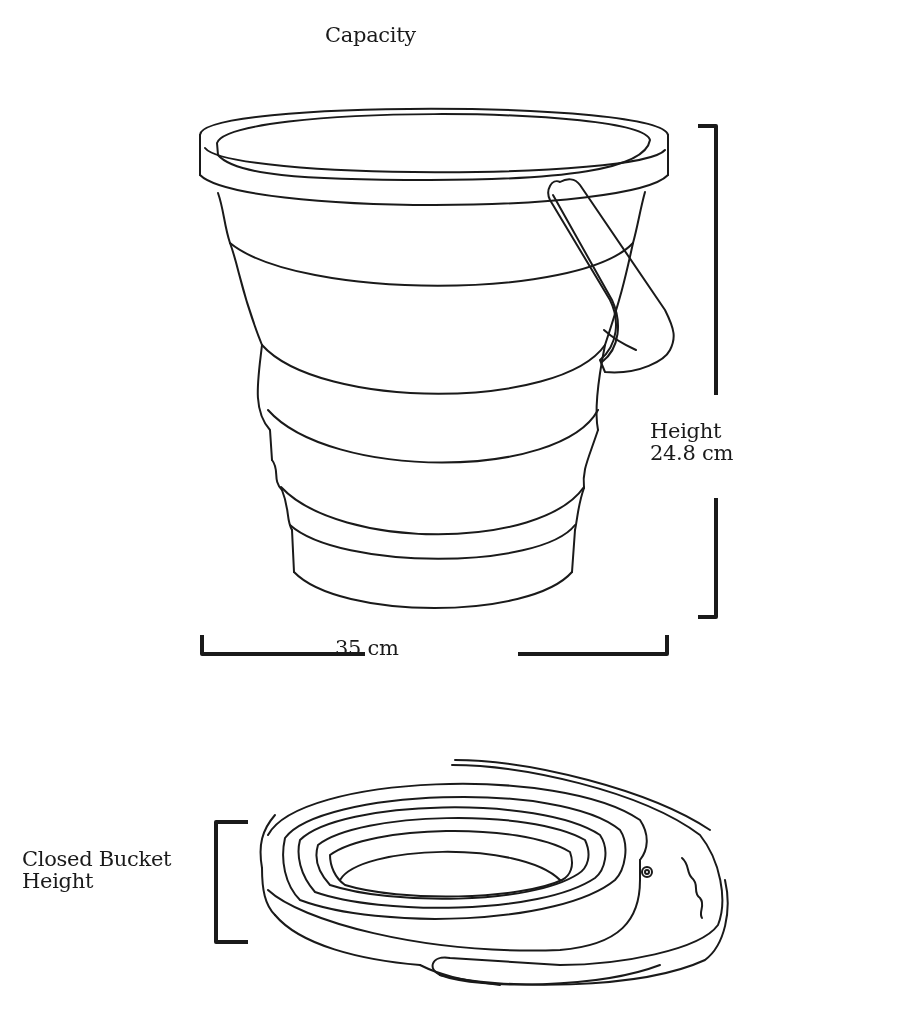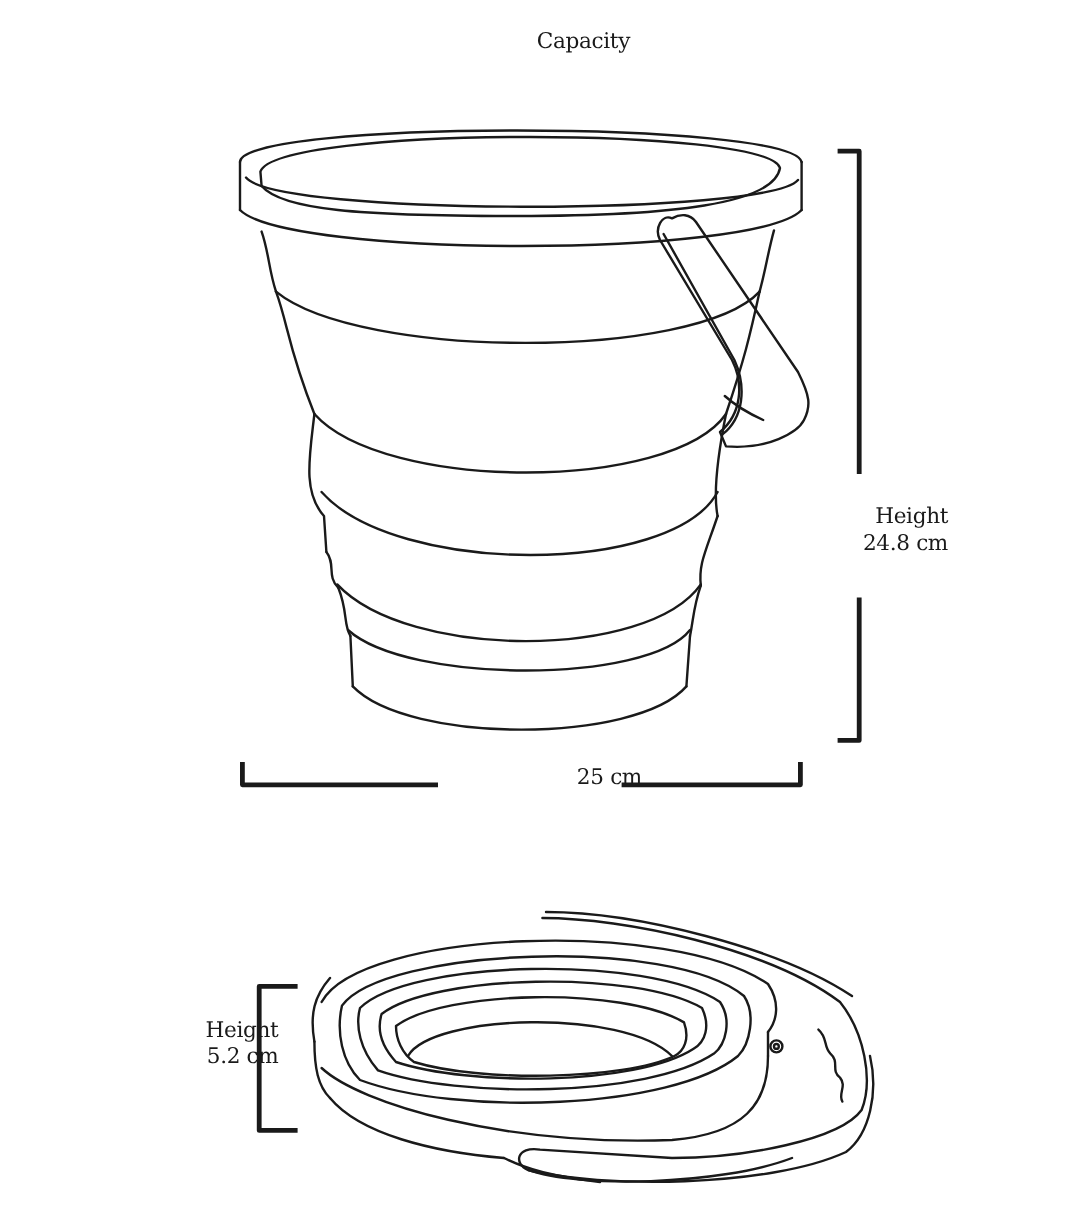--- a/index.html
+++ b/index.html
@@ -1,18 +1,18 @@
 <!DOCTYPE html>
 <html><head>
 <meta charset="utf-8">
 <style>
   html, body { margin: 0; padding: 0; background: #ffffff; }
   body { width: 900px; height: 1021px; position: relative; overflow: hidden;
          font-family: "DejaVu Serif", "Liberation Serif", serif; color: #1a1a1a; }
-  .label { position: absolute; text-align: right; font-size: 18px; line-height: 22px;
+  .label { position: absolute; text-align: left; font-size: 21px; line-height: 22px;
            letter-spacing: -0.3px; white-space: nowrap; }
   .label span { display: block; }
   #lbl-capacity { left: 325px; top: 24px; width: 200px; }
   #lbl-height { left: 650px; top: 420px; width: 140px; }
   #lbl-diameter { left: 335px; top: 637px; width: 200px; }
   #lbl-closed { left: 22px; top: 848px; width: 210px; }
   svg { position: absolute; left: 0; top: 0; }
 </style>
 </head>
 <body>
@@ -20,26 +20,26 @@
 <div id="lbl-capacity" class="label">
   <span>Capacity</span>
 </div>
 
 <div id="lbl-height" class="label">
   <span>Height</span>
   <span>24.8 cm</span>
 </div>
 
 <div id="lbl-diameter" class="label">
-  <span>25 cm</span>
+  <span>35 cm</span>
 </div>
 
 <div id="lbl-closed" class="label">
+  <span>Closed Bucket</span>
   <span>Height</span>
-  <span>5.2 cm</span>
 </div>
 
 <svg width="900" height="1021" viewBox="0 0 900 1021">
   <g fill="none" stroke="#1a1a1a" stroke-width="2" stroke-linecap="round" stroke-linejoin="round">
 
     <g>
 
       <path d="M200 135 C200 100 660 100 668 135"></path>
       <path d="M200 135 L200 175"></path>
       <path d="M668 135 L668 175"></path>

